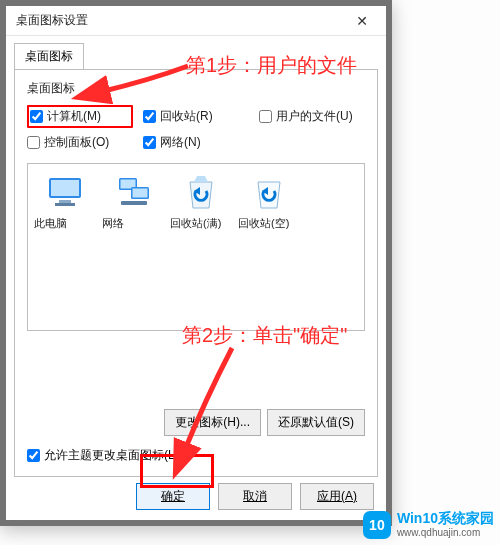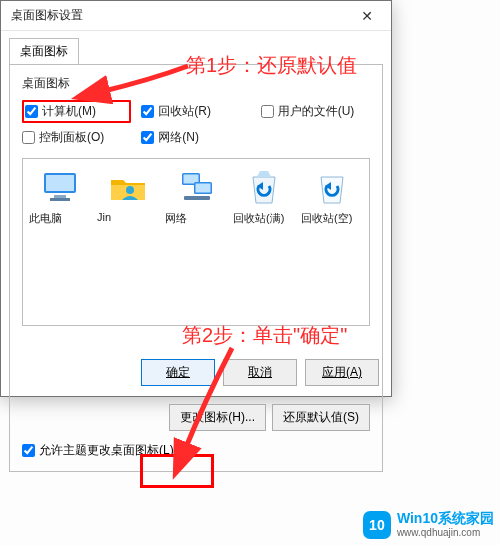--- a/index.html
+++ b/index.html
@@ -7,23 +7,23 @@
     width: 500px; height: 545px;
     font-family: "Microsoft YaHei", "Segoe UI", sans-serif;
     font-size: 12px;
     background: #fdfdfd;
     position: relative;
     overflow: hidden;
   }
   .window {
     position: absolute;
     left: 0; top: 0;
-    width: 392px; height: 397px;
+    width: 392px; height: 526px;
     background: #fff;
-    border: 1px solid #737373;
+    border: 6px solid #737373;
     box-shadow: 0 4px 18px rgba(0,0,0,.25);
   }
   .titlebar {
     height: 30px;
     display: flex;
     align-items: center;
     padding: 0 4px 0 10px;
     border-bottom: 1px solid #e6e6e6;
   }
   .titlebar .title { flex: 1; font-size: 12px; color: #222; }
@@ -174,31 +174,20 @@
             <rect x="6" y="4" width="28" height="16" fill="#bfe3ff"></rect>
             <rect x="14" y="24" width="12" height="3" fill="#8aa9c7"></rect>
             <rect x="10" y="27" width="20" height="3" fill="#5b7ea3"></rect>
           </svg>
         </div>
         <div>此电脑</div>
       </div>
       <div class="iconitem">
         <div class="ic">
           <svg width="40" height="34" viewBox="0 0 40 34">
-            <path d="M3 10 L3 30 L37 30 L37 13 L18 13 L15 10 Z" fill="#ffcf48"></path>
-            <path d="M3 10 L15 10 L18 13 L37 13 L37 15 L3 15 Z" fill="#f5b400"></path>
-            <circle cx="22" cy="20" r="4" fill="#2fa8d8"></circle>
-            <path d="M14 30 Q22 22 30 30 Z" fill="#2fa8d8"></path>
-          </svg>
-        </div>
-        <div>Jin</div>
-      </div>
-      <div class="iconitem">
-        <div class="ic">
-          <svg width="40" height="34" viewBox="0 0 40 34">
             <rect x="6" y="3" width="18" height="12" rx="1.5" fill="#2e8be8"></rect>
             <rect x="7.5" y="4.5" width="15" height="9" fill="#bfe3ff"></rect>
             <rect x="18" y="12" width="18" height="12" rx="1.5" fill="#2e8be8"></rect>
             <rect x="19.5" y="13.5" width="15" height="9" fill="#bfe3ff"></rect>
             <rect x="8" y="26" width="26" height="4" rx="1" fill="#5b7ea3"></rect>
           </svg>
         </div>
         <div>网络</div>
       </div>
       <div class="iconitem">
@@ -237,21 +226,21 @@
 
   <div class="dialog-buttons">
     <button class="win-btn primary">确定</button>
     <button class="win-btn">取消</button>
     <button class="win-btn">应用(A)</button>
   </div>
 </div>
 
 <div class="hl-ok" style="left:140px; top:454px; width:74px; height:34px;"></div>
 
-<div class="annot" style="left:186px; top:52px;">第1步：还原默认值</div>
+<div class="annot" style="left:186px; top:52px;">第1步：用户的文件</div>
 <div class="annot" style="left:182px; top:322px;">第2步：单击"确定"</div>
 
 <svg width="500" height="545" style="position:absolute;left:0;top:0;pointer-events:none">
   <defs>
     <marker id="arrhead" markerWidth="10" markerHeight="10" refX="2" refY="3" orient="auto">
       <path d="M0,0 L0,6 L8,3 Z" fill="#ff2a2a"></path>
     </marker>
   </defs>
   <path d="M188 66 Q150 80 100 92" stroke="#ff2a2a" stroke-width="5" fill="none" marker-end="url(#arrhead)"></path>
   <path d="M232 348 Q205 400 184 452" stroke="#ff2a2a" stroke-width="5" fill="none" marker-end="url(#arrhead)"></path>

